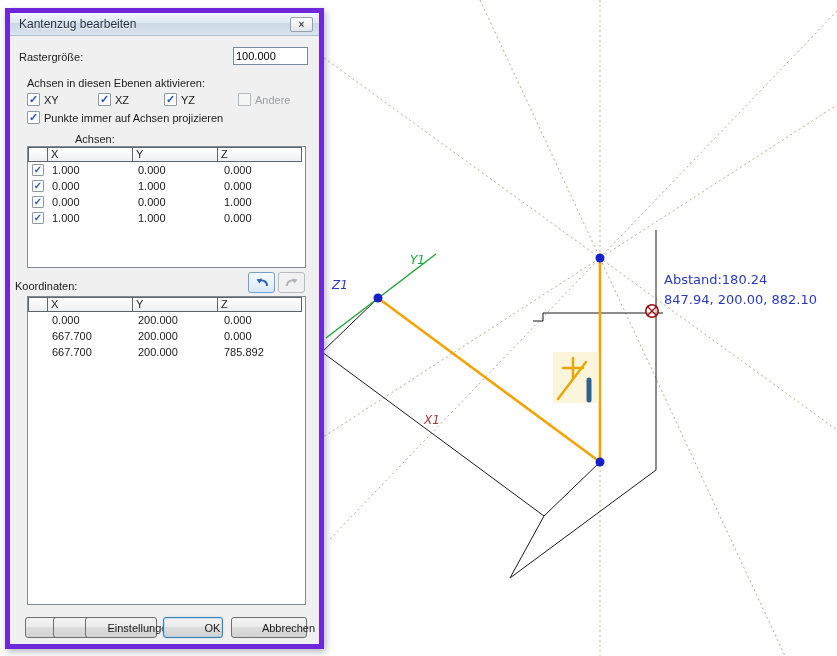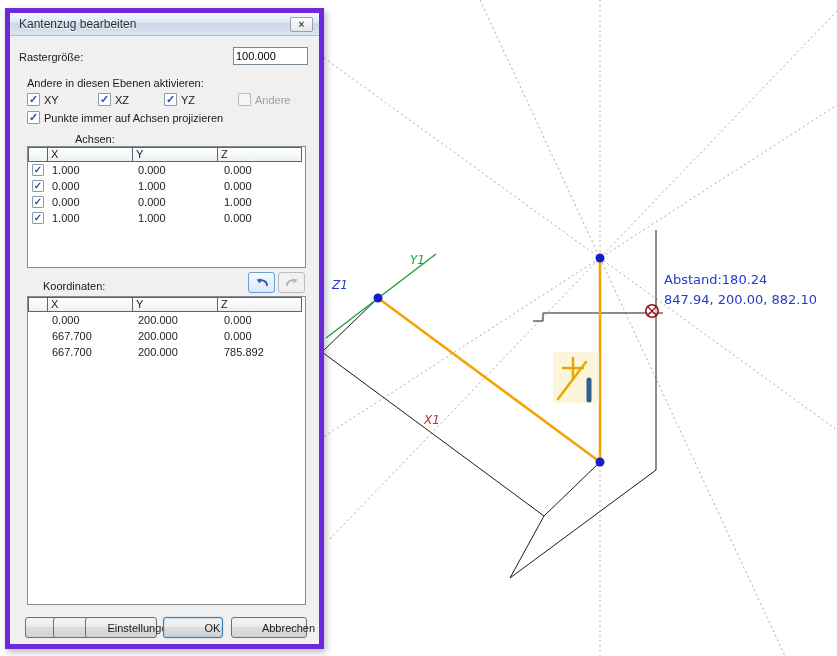--- a/index.html
+++ b/index.html
@@ -121,21 +121,21 @@
   <div class="dlg">
 
     <div class="titlebar">
       <span class="title-text">Kantenzug bearbeiten</span>
       <span class="close-btn"><span>×</span></span>
     </div>
 
     <span class="lbl" style="left:9px; top:38px;">Rastergröße:</span>
     <input class="txtinput" value="100.000" style="">
 
-    <span class="lbl" style="left:17px; top:64px;">Andere in diesen Ebenen aktivieren:</span>
+    <span class="lbl" style="left:17px; top:64px;">Achsen in diesen Ebenen aktivieren:</span>
 
     <span class="chkwrap" style="left:17px; top:80px;">
       <span class="chk">
           <span class="mark">✓</span>
         </span>
       <span>XY</span>
     </span>
     <span class="chkwrap" style="left:88px; top:80px;">
       <span class="chk">
           <span class="mark">✓</span>
@@ -203,21 +203,21 @@
             <span class="chk sm">
               <span class="mark">✓</span>
             </span>
           </div>
         <div class="td c1">1.000</div>
         <div class="td c2">1.000</div>
         <div class="td c3">0.000</div>
       </div>
     </div>
 
-    <span class="lbl" style="left:33px; top:267px;">Koordinaten:</span>
+    <span class="lbl" style="left:5px; top:267px;">Koordinaten:</span>
 
     <span class="mini-btn on" style="left:238px; top:259px;">
       <svg width="16" height="12" viewBox="0 0 16 12">
         <path d="M13 9 A5 5 0 0 0 5 4.5" fill="none" stroke="#2b5fb4" stroke-width="1.8"></path>
         <polygon points="2.5,2.5 8,1.5 5.5,6.5" fill="#2b5fb4"></polygon>
       </svg>
     </span>
     <span class="mini-btn off" style="left:268px; top:259px;">
       <svg width="16" height="12" viewBox="0 0 16 12">
         <path d="M3 9 A5 5 0 0 1 11 4.5" fill="none" stroke="#b0b4b8" stroke-width="1.8"></path>

